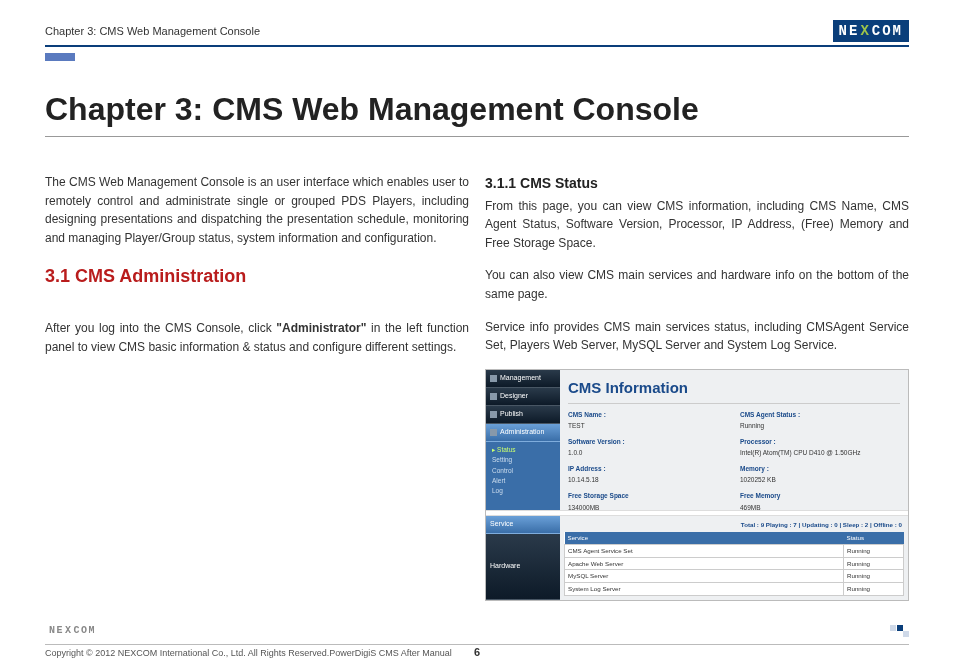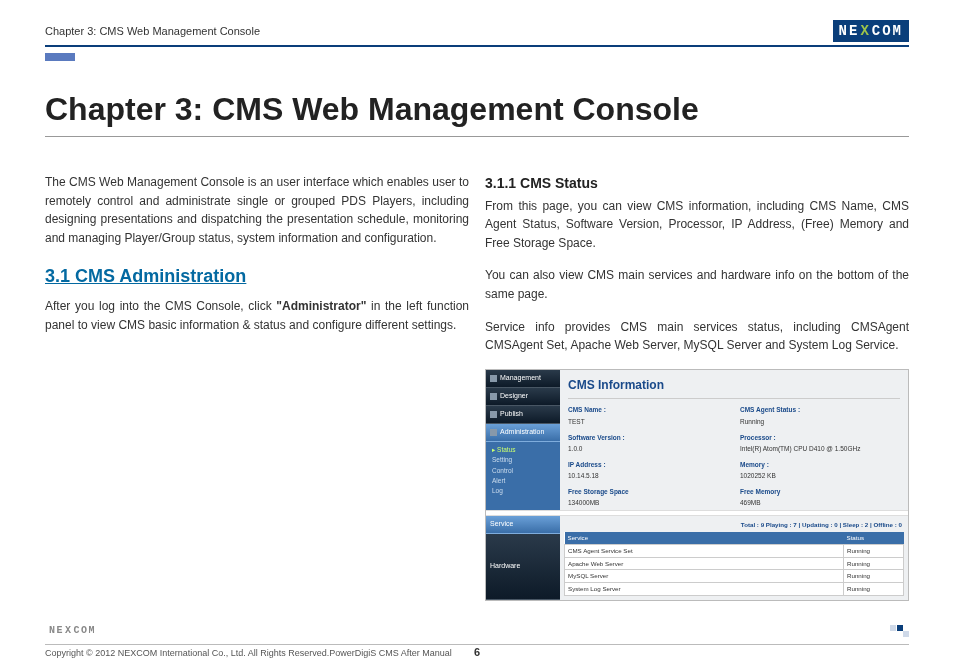--- a/index.html
+++ b/index.html
@@ -70,23 +70,22 @@
   .col {
     flex: 1;
     font-size: 12px;
     color: #333;
     line-height: 1.55;
   }
   .col p { margin-bottom: 14px; text-align: justify; }
   .h2 {
     font-size: 18px;
     font-weight: bold;
-    color: #0369a1;
-    margin: 16px 0 6px 0;
-    text-decoration: underline;
+    color: #b91c1c;
+    margin: 16px 0 28px 0;
   }
   .h3 {
     font-size: 14px;
     font-weight: bold;
     color: #222;
     margin-bottom: 2px;
   }
   .bold { font-weight: bold; }
 
   
@@ -127,21 +126,21 @@
     line-height: 1.6;
   }
   .ss-sub .sel { color: #c8ff70; }
   .ss-body {
     flex: 1;
     background: #eef0f2;
     padding: 4px 8px;
   }
   .ss-info-title {
     color: #1a4a8a;
-    font-size: 12px;
+    font-size: 15px;
     font-weight: bold;
     padding: 2px 0 4px 0;
     border-bottom: 1px solid #ccc;
     margin-bottom: 6px;
   }
   .ss-grid {
     display: grid;
     grid-template-columns: 1fr 1fr;
     row-gap: 6px;
     column-gap: 12px;
@@ -261,21 +260,21 @@
       <div class="h2">3.1 CMS Administration</div>
       <p>
         <span>After you log into the CMS Console, click </span><span class="bold">"Administrator"</span><span> in the left function panel to view CMS basic information &amp; status and configure different settings.</span>
       </p>
     </div>
 
     <div class="col">
       <div class="h3">3.1.1 CMS Status</div>
       <p>From this page, you can view CMS information, including CMS Name, CMS Agent Status, Software Version, Processor, IP Address, (Free) Memory and Free Storage Space.</p>
       <p>You can also view CMS main services and hardware info on the bottom of the same page.</p>
-      <p>Service info provides CMS main services status, including CMSAgent CMSAgent Set, Apache Web Server, MySQL Server and System Log Service.</p>
+      <p>Service info provides CMS main services status, including CMSAgent Service Set, Players Web Server, MySQL Server and System Log Service.</p>
 
       <div class="screenshot">
         <div class="ss-top">
           <div class="ss-sidebar">
             <div class="ss-tab ss-tab-dark">
                 <span class="ico"></span>
                 <span>Management</span>
               </div>
             <div class="ss-tab ss-tab-dark">
                 <span class="ico"></span>

